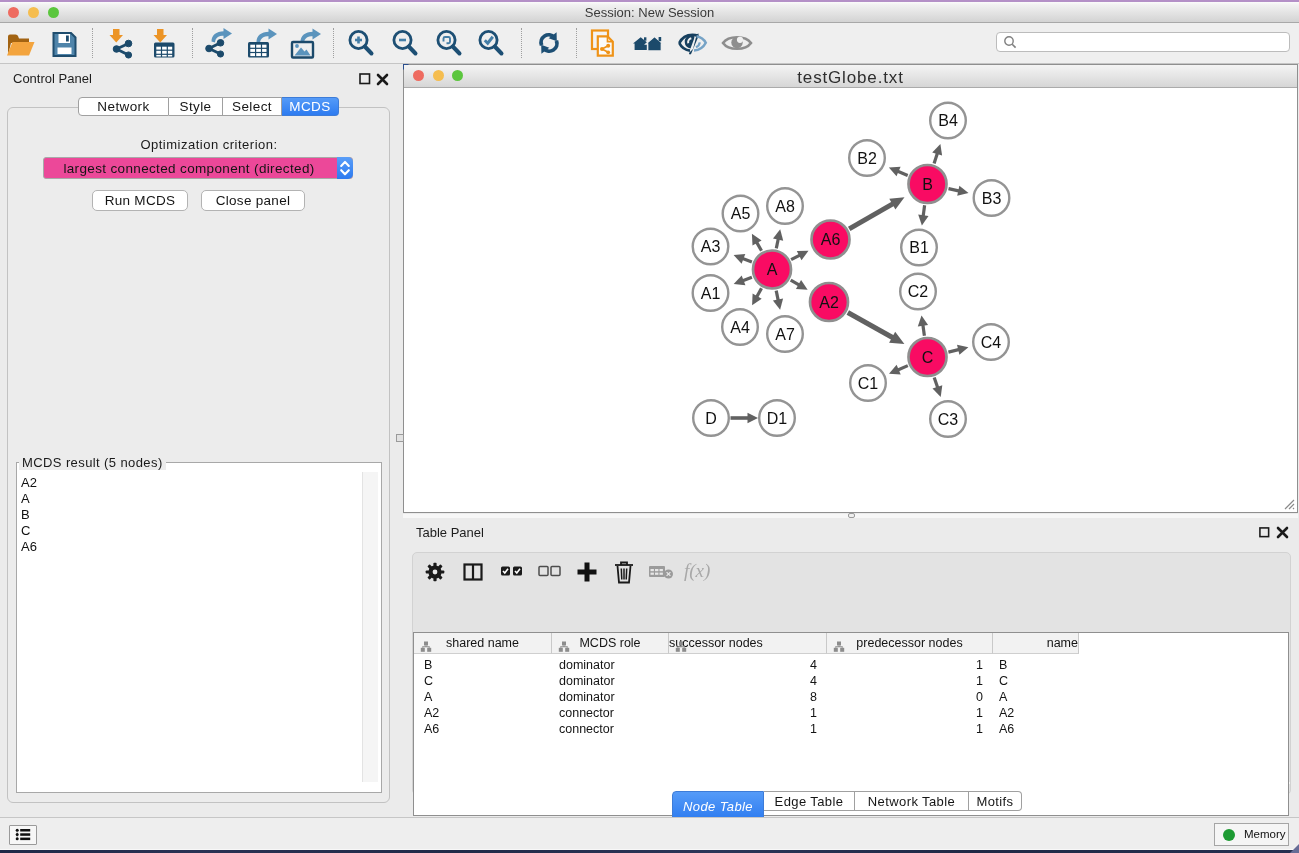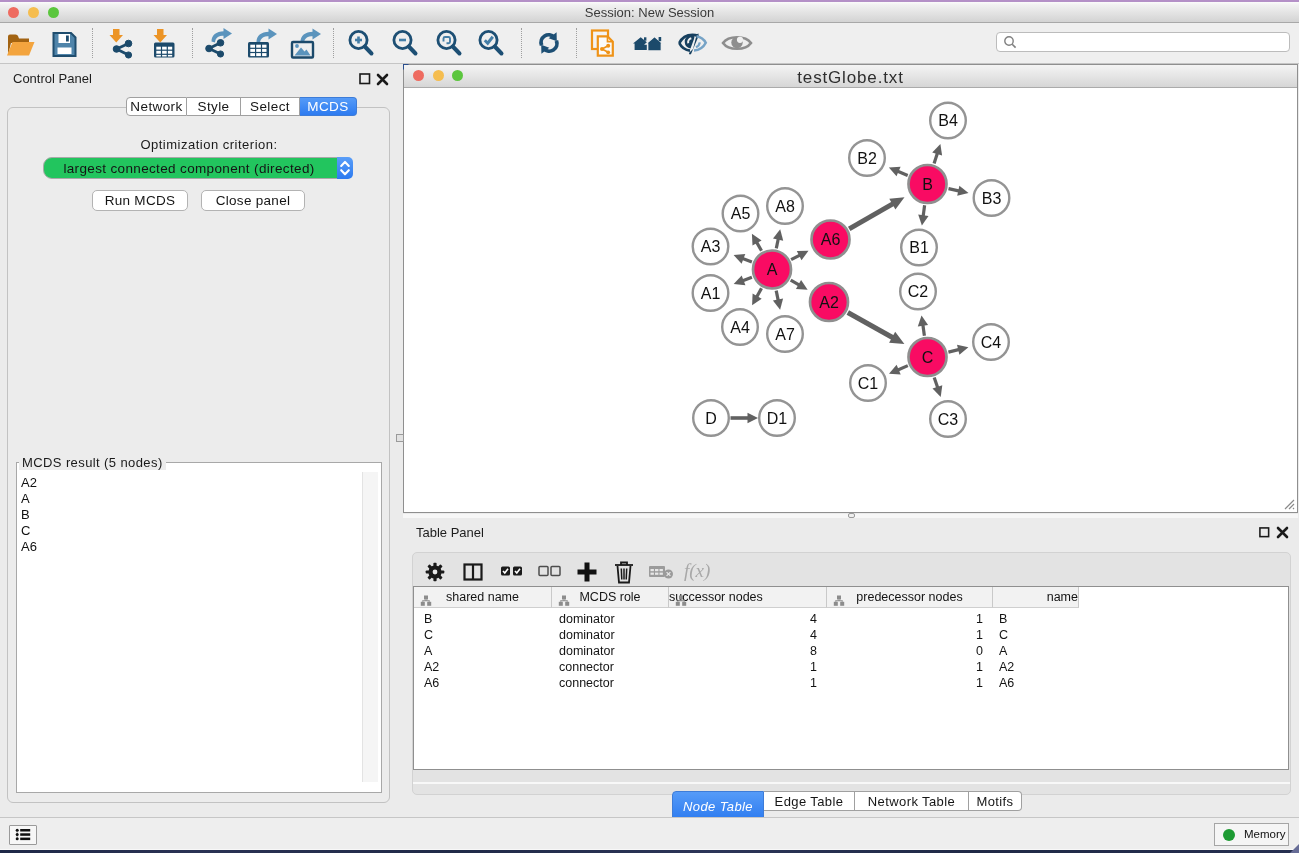--- a/index.html
+++ b/index.html
@@ -16,21 +16,21 @@
   #searchbox{position:absolute;left:996px;top:9px;width:292px;height:18px;background:#fff;border:1px solid #bcbcbc;border-radius:4px;}
   
   #cp-title{left:13px;top:71px;font-size:13px;color:#1d1d1d;}
   #cp-tabs{left:78px;top:97px;height:19px;display:flex;font-size:13.5px;}
   .tabseg{border:1px solid #a0a0a0;border-left:none;background:#fff;color:#161616;font-weight:normal;letter-spacing:0.4px;display:flex;align-items:center;justify-content:center;height:19px;box-sizing:border-box;}
   .tabseg.first{border-left:1px solid #a0a0a0;border-radius:4px 0 0 4px;}
   .tabseg.last{border-radius:0 4px 4px 0;}
   .tabseg.sel{background:linear-gradient(#559bf8,#2d7bf0);color:#fff;border-color:#3d7cd8;}
   #cp-panel{left:7px;top:107px;width:383px;height:696px;background:#ececec;border:1px solid #c2c2c2;border-radius:6px;box-sizing:border-box;}
   #opt-label{left:12px;top:137px;width:394px;text-align:center;font-size:13px;color:#1a1a1a;letter-spacing:0.5px;}
-  #cp-select{left:43px;top:157px;width:310px;height:22px;background:#22c55e;border:1px solid #a9a9a9;border-radius:9px;box-sizing:border-box;}
+  #cp-select{left:43px;top:157px;width:310px;height:22px;background:#ec4899;border:1px solid #a9a9a9;border-radius:3px;box-sizing:border-box;}
   #cp-select .txt{position:absolute;left:12px;right:30px;top:3px;text-align:center;font-size:13.5px;color:#151515;white-space:nowrap;letter-spacing:0.35px;}
   #cp-stepper{left:337px;top:157px;width:16px;height:22px;background:linear-gradient(#5a9ef8,#2c7af0);border-radius:0 5px 5px 0;}
   .btn{position:absolute;height:21px;background:#fff;border:1px solid #b3b3b3;border-radius:5px;box-sizing:border-box;font-size:13.5px;color:#151515;text-align:center;line-height:19px;letter-spacing:0.3px;}
   #fieldset{left:16px;top:462px;width:366px;height:331px;border:1px solid #a8a8a8;box-sizing:border-box;background:#fff;}
   #fs-legend{left:19px;top:455px;font-size:13px;color:#1a1a1a;background:#ececec;padding:0 3px;letter-spacing:0.4px;}
   #fs-scroll{position:absolute;right:3px;top:9px;width:15px;bottom:10px;background:#f5f5f5;border-left:1px solid #e3e3e3;}
   .fs-item{position:absolute;left:5px;font-size:13px;color:#111;}
   
   #statusbar{left:0;top:817px;width:1299px;height:32px;background:#eeeeee;border-top:1px solid #c6c6c6;box-sizing:border-box;}
   #botline{left:0;top:849px;width:1299px;height:1px;background:#f8f8f8;}
@@ -193,21 +193,21 @@
 
 <div class="abs" id="cp-title">Control Panel</div>
 <svg class="abs" style="left:359px;top:73px" width="12" height="12" viewBox="0 0 12 12">
       <rect x="1" y="1" width="9.5" height="9.5" fill="none" stroke="#1a1a1a" stroke-width="1.6"></rect>
     </svg>
 <svg class="abs" style="left:376px;top:73px" width="13" height="13" viewBox="0 0 13 13">
       <path d="M2 2 L11 11 M11 2 L2 11" stroke="#1a1a1a" stroke-width="2.6" stroke-linecap="round"></path>
     </svg>
 <div class="abs" id="cp-panel"></div>
 <div class="abs" id="cp-tabs">
-  <div class="tabseg first" style="width:61px;margin-left:48px;">Network</div>
+  <div class="tabseg first" style="width:91px;">Network</div>
   <div class="tabseg" style="width:54px;">Style</div>
   <div class="tabseg" style="width:59px;">Select</div>
   <div class="tabseg last sel" style="width:57px;">MCDS</div>
 </div>
 <div class="abs" id="opt-label">Optimization criterion:</div>
 <div class="abs" id="cp-select">
       <div class="txt">largest connected component (directed)</div>
     </div>
 <div class="abs" id="cp-stepper"><svg width="16" height="22" viewBox="0 0 16 22">
         <path d="M4.2 9 L8 4.9 L11.8 9" fill="none" stroke="#fff" stroke-width="2.1" stroke-linecap="round" stroke-linejoin="round"></path>
@@ -383,21 +383,21 @@
         <rect x="11.5" y="5" width="3.4" height="2.2"></rect>
     <rect x="2.5" y="8.6" width="3.4" height="2.2"></rect>
         <rect x="7" y="8.6" width="3.4" height="2.2"></rect>
         <rect x="11.5" y="8.6" width="3.4" height="2.2"></rect>
   </g>
   <circle cx="20.5" cy="10" r="4.5" fill="#9b9b9b"></circle>
   <path d="M18.6 8.1 L22.4 11.9 M22.4 8.1 L18.6 11.9" stroke="#e7e7e7" stroke-width="1.3"></path>
 </svg>
 <div class="abs" style="left:684px;top:560px;width:34px;font-family:'Liberation Serif',serif;font-style:italic;font-size:19px;color:#a8a8a8;">f(x)</div>
 
-<div class="abs" id="tp-table" style="left:413px;top:586px;width:876px;height:184px;background:#fff;border:1px solid #8f8f8f;box-sizing:border-box;font-size:12.5px;color:#141414;">
+<div class="abs" id="tp-table" style="left:413px;top:632px;width:876px;height:184px;background:#fff;border:1px solid #8f8f8f;box-sizing:border-box;font-size:12.5px;color:#141414;">
   <div class="abs" style="left:0px;top:0;width:138px;height:21px;background:#f2f2f2;border-right:1px solid #c9c9c9;border-bottom:1px solid #cfcfcf;box-sizing:border-box;text-align:center;line-height:20px;white-space:nowrap;"><span style="position:absolute;left:6px;top:5px;"><svg width="12" height="11" viewBox="0 0 12 11">
             <rect x="4" y="0.5" width="4" height="4" fill="#8c8c8c"></rect>
             <rect x="0.8" y="6.8" width="4" height="4" fill="#8c8c8c"></rect>
             <rect x="7.2" y="6.8" width="4" height="4" fill="#8c8c8c"></rect>
             <path d="M6 4.5 V5.8 M2.8 6.8 V5.8 H9.2 V6.8" fill="none" stroke="#8c8c8c" stroke-width="1.1"></path>
           </svg></span>shared name</div>
 <div class="abs" style="left:138px;top:0;width:117px;height:21px;background:#f2f2f2;border-right:1px solid #c9c9c9;border-bottom:1px solid #cfcfcf;box-sizing:border-box;text-align:center;line-height:20px;white-space:nowrap;"><span style="position:absolute;left:6px;top:5px;"><svg width="12" height="11" viewBox="0 0 12 11">
             <rect x="4" y="0.5" width="4" height="4" fill="#8c8c8c"></rect>
             <rect x="0.8" y="6.8" width="4" height="4" fill="#8c8c8c"></rect>
             <rect x="7.2" y="6.8" width="4" height="4" fill="#8c8c8c"></rect>

